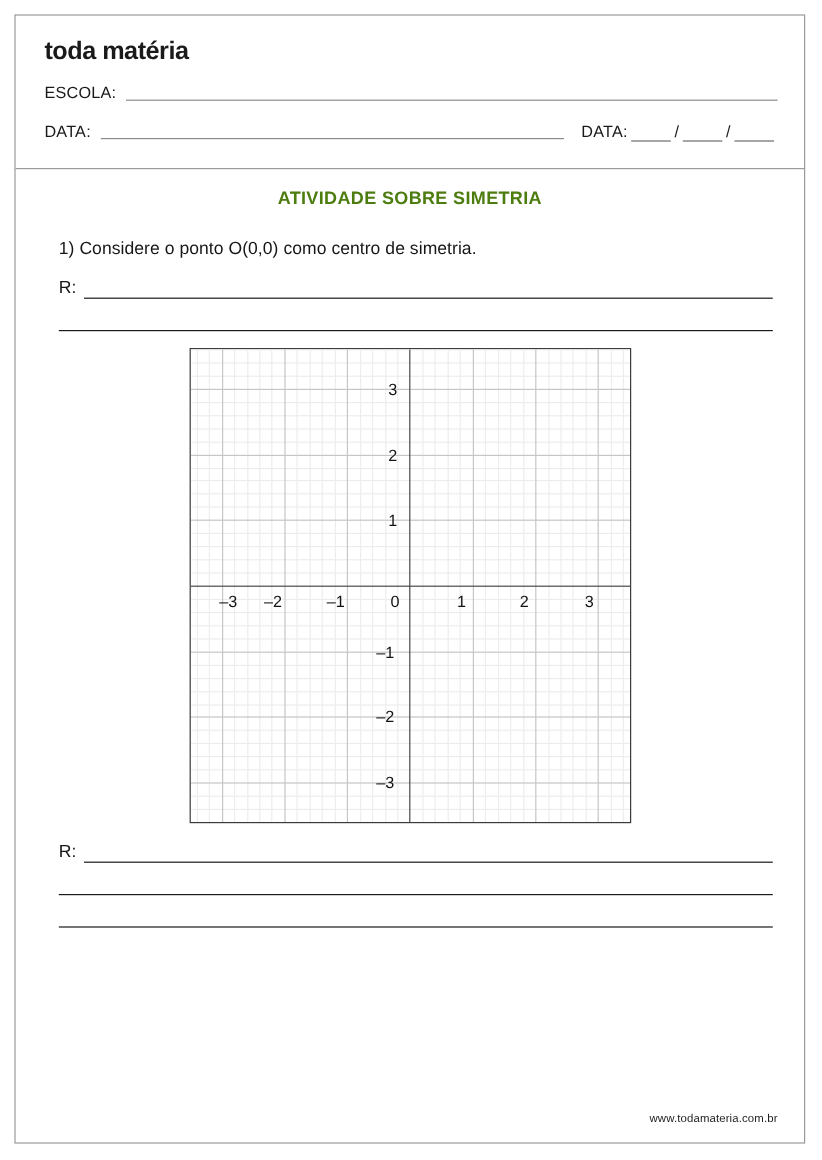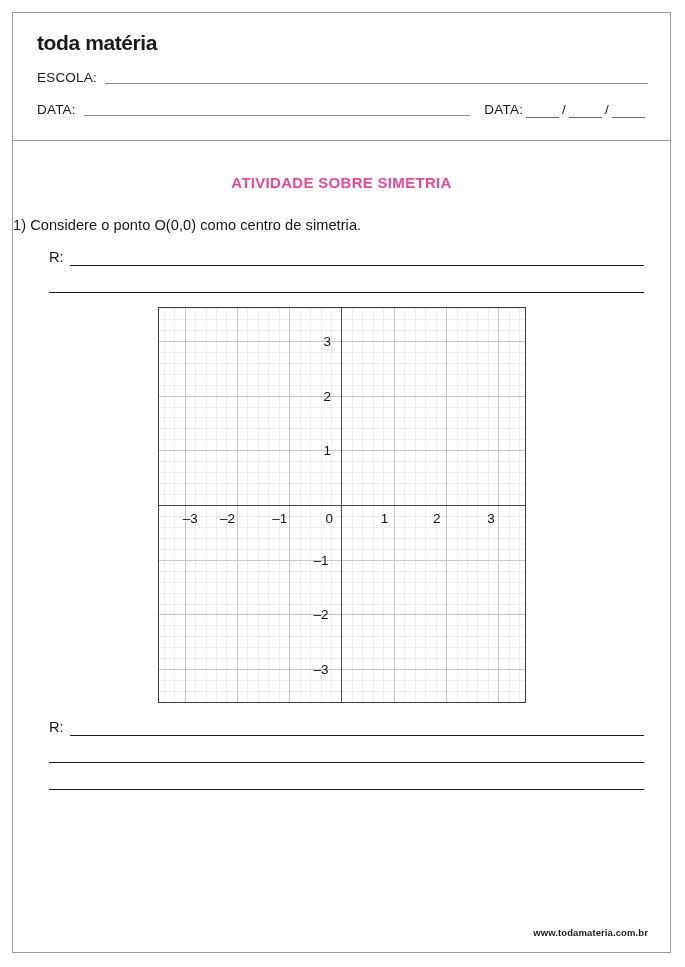--- a/index.html
+++ b/index.html
@@ -87,26 +87,27 @@
   
   .body {
     position: relative;
     padding: 0;
   }
   .worksheet-title {
     text-align: center;
     font-size: 15px;
     font-weight: 700;
     letter-spacing: 0.3px;
-    margin-top: 33px;
-    color: #ec4899;
+    margin-top: 16px;
+    color: #4d7c0f;
   }
   .q {
     font-size: 14.6px;
     color: #161616;
+    margin-left: 36px;
     margin-right: 26px;
     letter-spacing: 0.05px;
   }
   .q1    { margin-top: 26px; }
   .qa    { margin-top: 12px; }
   .qb    { margin-top: 42px; }
   .qc    { margin-top: 14px; }
 
   .answer-block { margin-top: 6px; }
   .ans-line {
@@ -168,21 +169,21 @@
     line-height: 1;
     white-space: nowrap;
   }
 
   
   .footer {
     position: absolute;
     right: 22px;
     bottom: 14px;
     font-size: 9.5px;
-    font-weight: 700;
+    font-weight: 400;
     color: #1d1d1d;
     letter-spacing: 0.1px;
   }
 </style>
 </head>
 <body>
 
 <div class="page">
 
   <div class="header">

